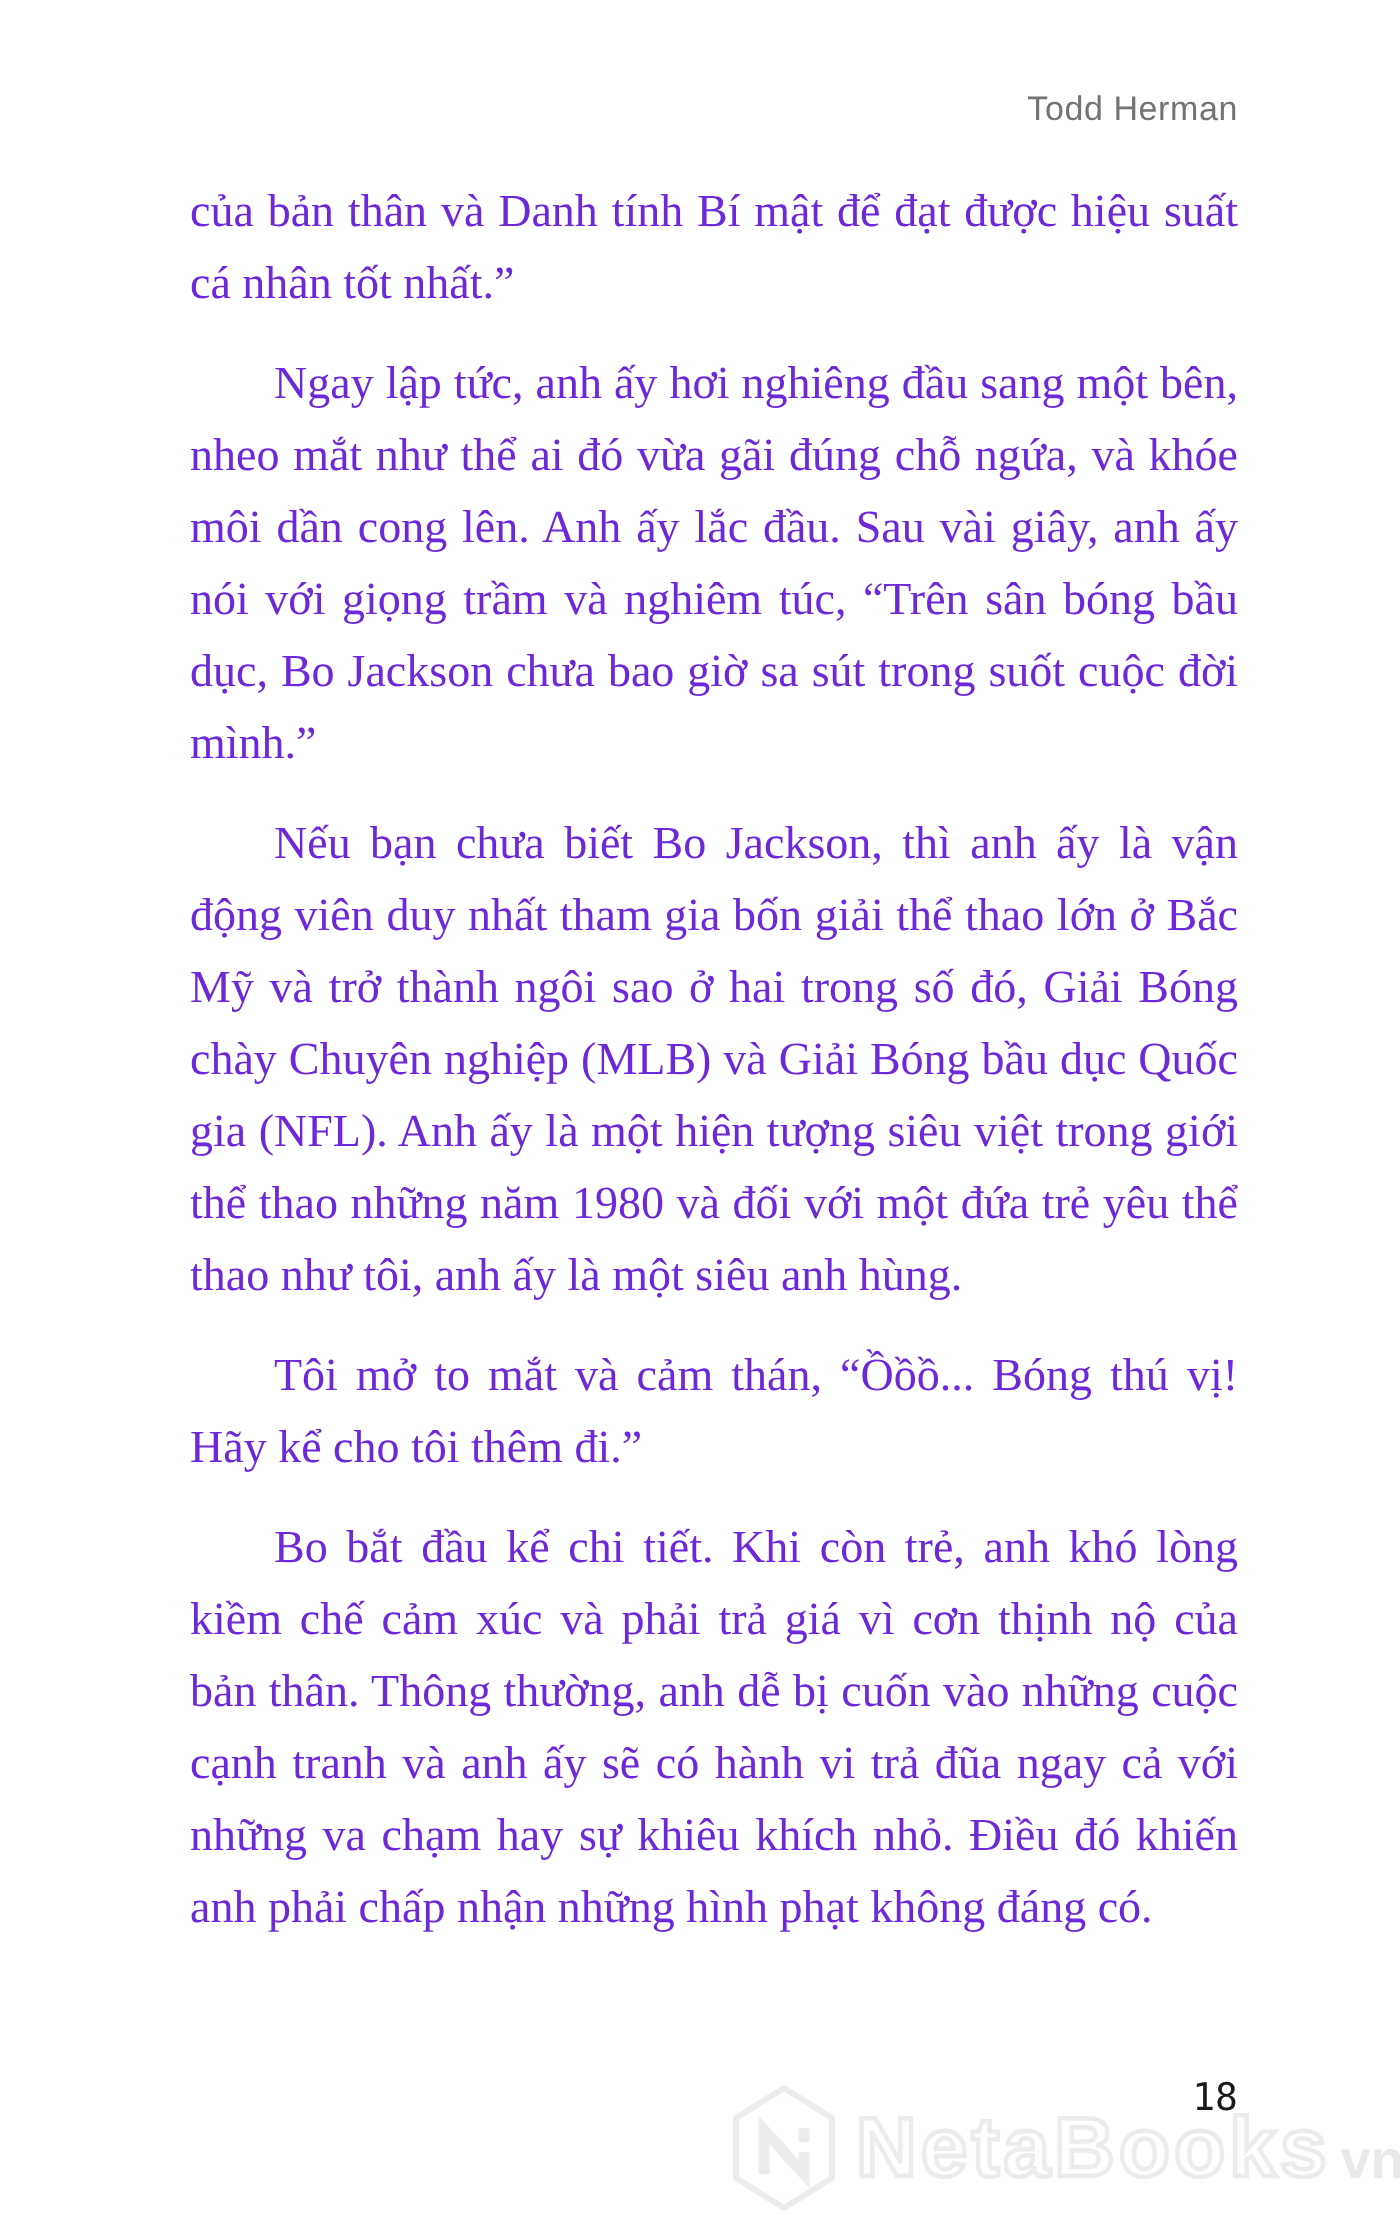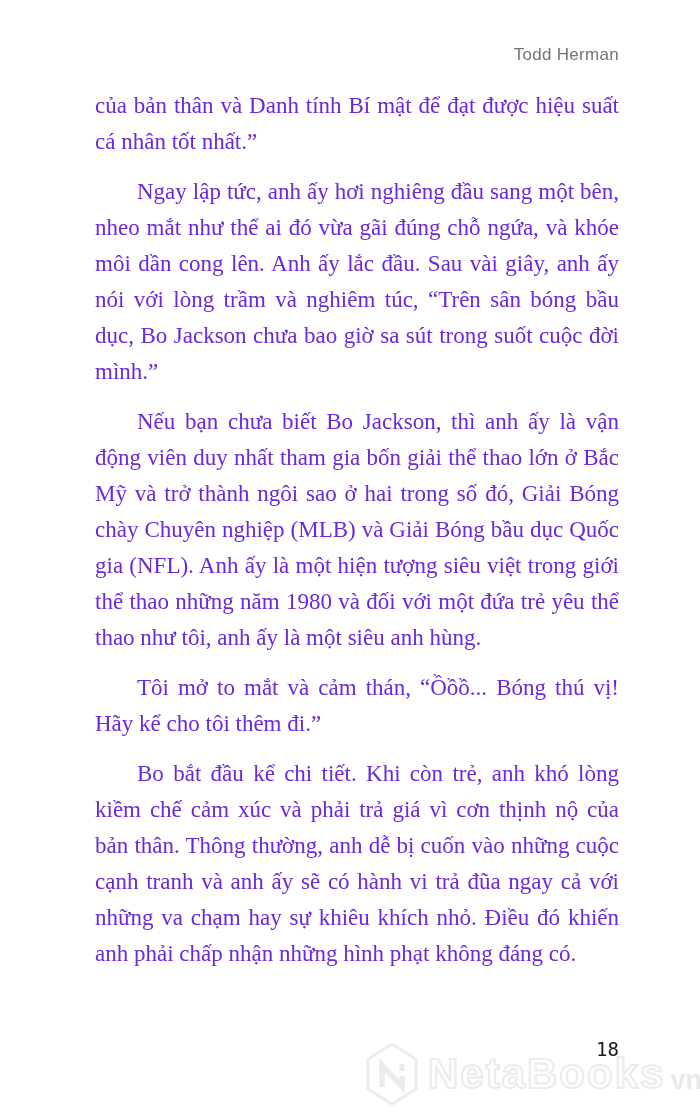--- a/index.html
+++ b/index.html
@@ -97,21 +97,21 @@
 </style>
 </head>
 <body>
 
 <div class="page">
 
   <div class="running-header">Todd Herman</div>
 
   <div class="page-body">
     <p class="para no-indent">của bản thân và Danh tính Bí mật để đạt được hiệu suất cá nhân tốt nhất.”</p>
-    <p class="para">Ngay lập tức, anh ấy hơi nghiêng đầu sang một bên, nheo mắt như thể ai đó vừa gãi đúng chỗ ngứa, và khóe môi dần cong lên. Anh ấy lắc đầu. Sau vài giây, anh ấy nói với lòng trầm và nghiêm túc, “Trên sân bóng bầu dục, Bo Jackson chưa bao giờ sa sút trong suốt cuộc đời mình.”</p>
+    <p class="para">Ngay lập tức, anh ấy hơi nghiêng đầu sang một bên, nheo mắt như thể ai đó vừa gãi đúng chỗ ngứa, và khóe môi dần cong lên. Anh ấy lắc đầu. Sau vài giây, anh ấy nói với giọng trầm và nghiêm túc, “Trên sân bóng bầu dục, Bo Jackson chưa bao giờ sa sút trong suốt cuộc đời mình.”</p>
     <p class="para">Nếu bạn chưa biết Bo Jackson, thì anh ấy là vận động viên duy nhất tham gia bốn giải thể thao lớn ở Bắc Mỹ và trở thành ngôi sao ở hai trong số đó, Giải Bóng chày Chuyên nghiệp (MLB) và Giải Bóng bầu dục Quốc gia (NFL). Anh ấy là một hiện tượng siêu việt trong giới thể thao những năm 1980 và đối với một đứa trẻ yêu thể thao như tôi, anh ấy là một siêu anh hùng.</p>
     <p class="para">Tôi mở to mắt và cảm thán, “Ồồồ... Bóng thú vị! Hãy kể cho tôi thêm đi.”</p>
     <p class="para">Bo bắt đầu kể chi tiết. Khi còn trẻ, anh khó lòng kiềm chế cảm xúc và phải trả giá vì cơn thịnh nộ của bản thân. Thông thường, anh dễ bị cuốn vào những cuộc cạnh tranh và anh ấy sẽ có hành vi trả đũa ngay cả với những va chạm hay sự khiêu khích nhỏ. Điều đó khiến anh phải chấp nhận những hình phạt không đáng có.</p>
   </div>
 
   <div class="page-number">18</div>
 
   <div class="watermark">
     <svg class="wm-icon" viewBox="0 0 52 64" xmlns="http://www.w3.org/2000/svg">
       <polygon points="26,2 50,17 50,47 26,62 2,47 2,17" fill="none" stroke="#ececec" stroke-width="3" stroke-linejoin="round"></polygon>

